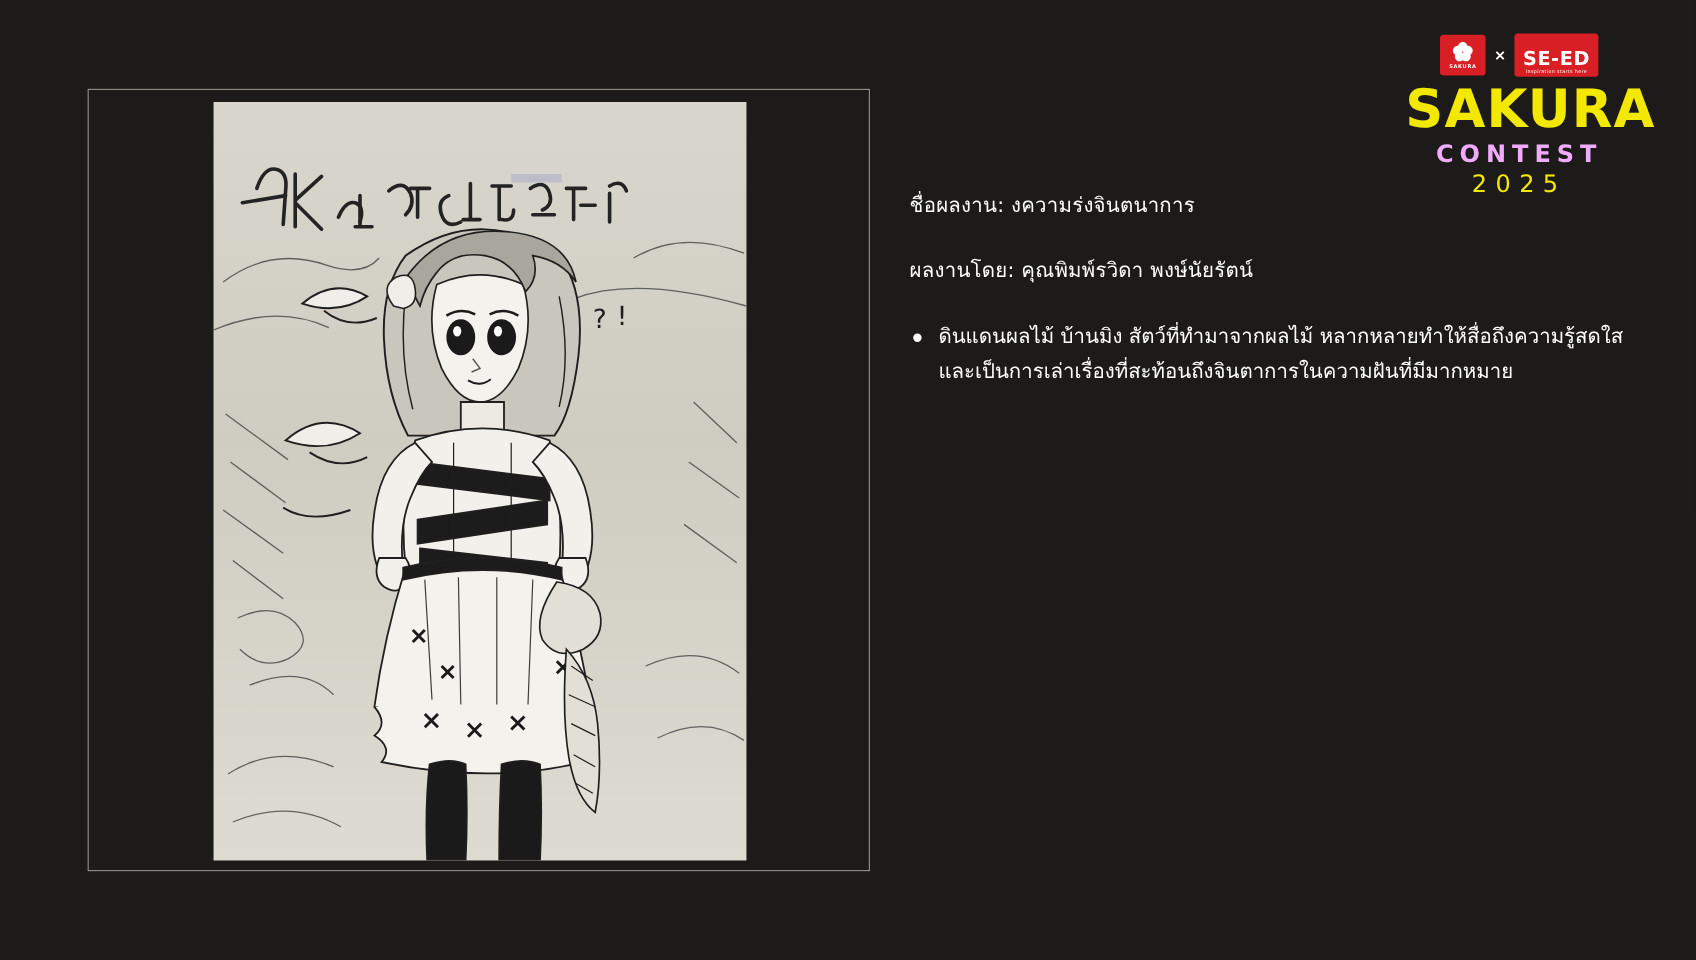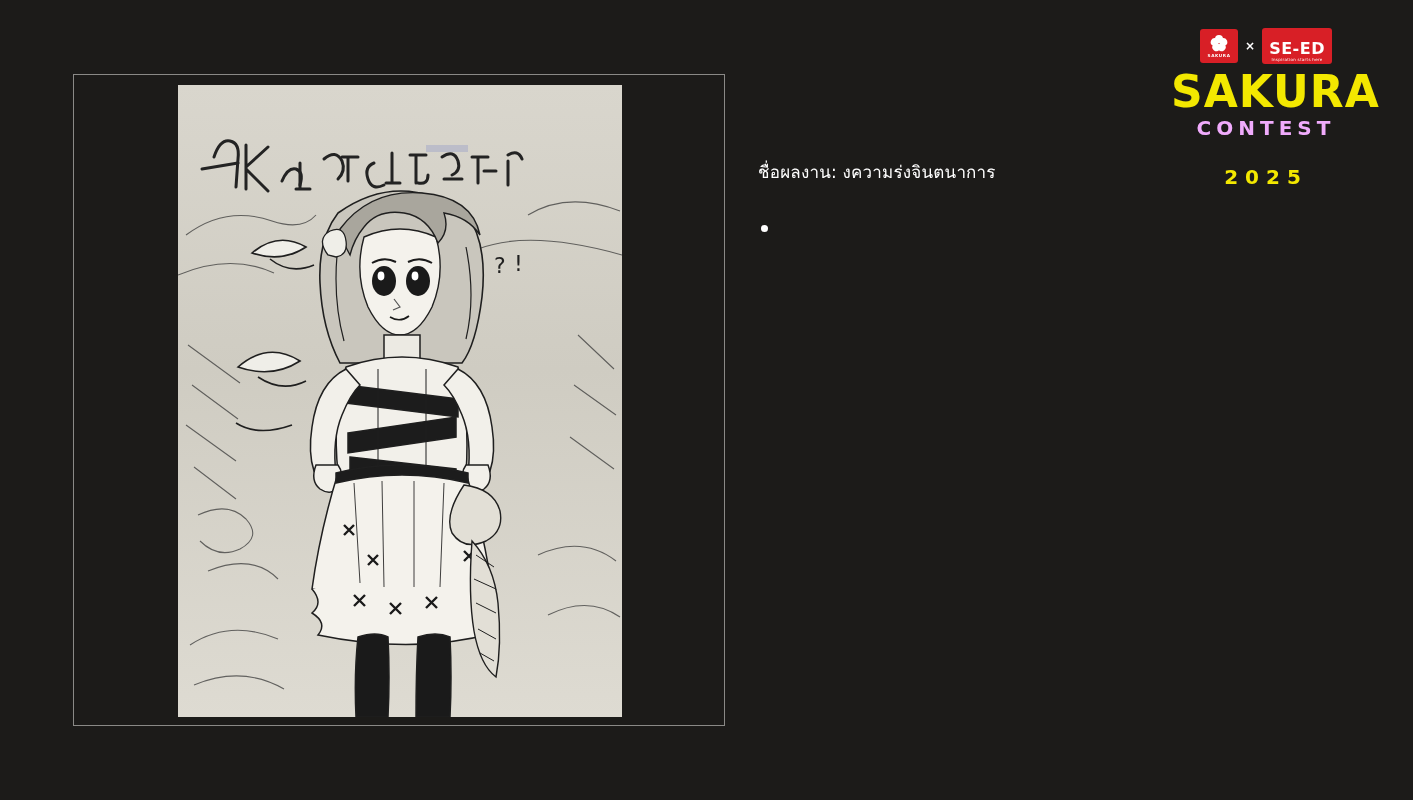--- a/index.html
+++ b/index.html
@@ -178,25 +178,24 @@
   }
   .contest {
     font-size: 20px;
     font-weight: bold;
     color: #f0abfc;
     letter-spacing: 5px;
     line-height: 1.3;
   }
   .year {
     font-size: 20px;
-    font-weight: bold;
+    font-weight: normal;
     color: #f3e800;
     letter-spacing: 7px;
     line-height: 1.25;
-    margin-top: 24px;
   }
 </style>
 </head>
 <body>
 
 <div class="artwork-panel">
   <div class="artwork-frame">
     <svg class="art-canvas" viewBox="0 0 444 632" preserveAspectRatio="none">
       <defs>
         <linearGradient id="sky" x1="0" y1="0" x2="0" y2="1">
@@ -319,23 +318,27 @@
         <path d="M240 552 q18 -6 32 0 q2 40 0 80 l-34 0 q0 -44 2 -80 z"></path>
       </g>
     </svg>
   </div>
 </div>
 
 <div class="info-column">
   <div class="info-line">
     <span class="label">ชื่อผลงาน: </span><span>งความร่งจินตนาการ</span>
   </div>
+  <div class="info-line">
+    <span class="label">ผลงานโดย: </span><span>คุณพิมพ์รวิดา พงษ์นัยรัตน์</span>
+  </div>
   <ul class="concept-list">
     <li class="concept-item">
       <span class="bullet"></span>
+      <span>ดินแดนผลไม้ บ้านมิง สัตว์ที่ทำมาจากผลไม้ หลากหลายทำให้สื่อถึงความรู้สดใส และเป็นการเล่าเรื่องที่สะท้อนถึงจินตาการในความฝันที่มีมากหมาย</span>
     </li>
   </ul>
 </div>
 
 <div class="logo-block">
   <div class="brand-row">
     <div class="sakura-mark">
       <div class="sakura-flower">
         <span style="transform:rotate(0deg)"></span>
         <span style="transform:rotate(72deg)"></span>

